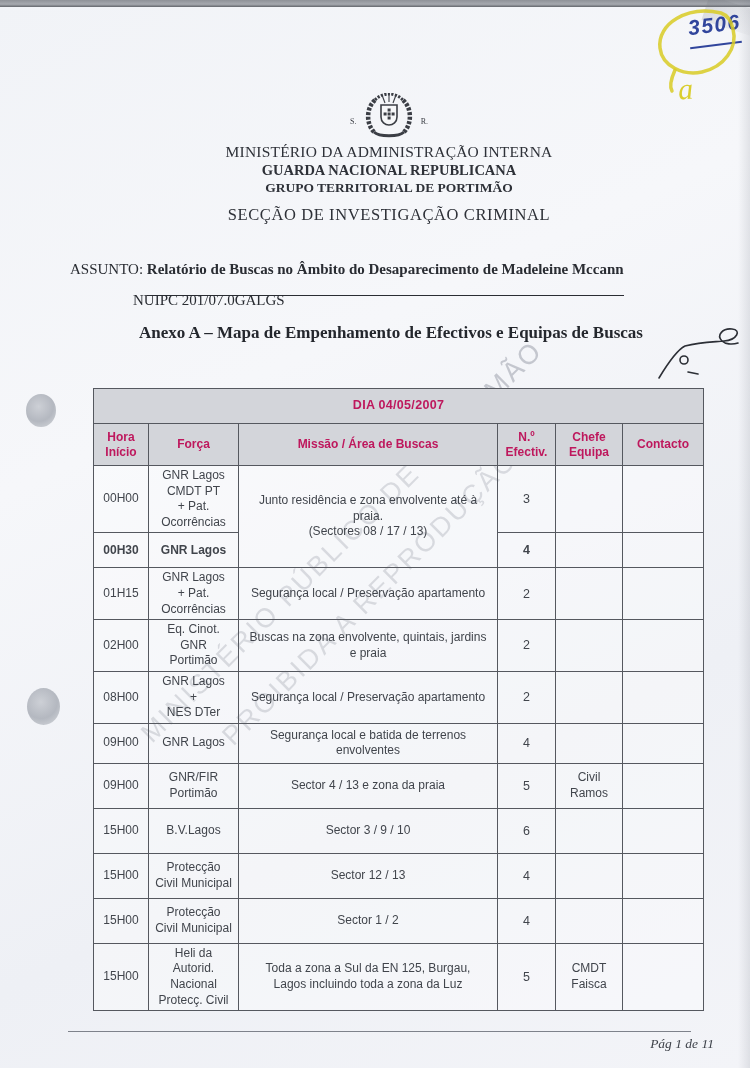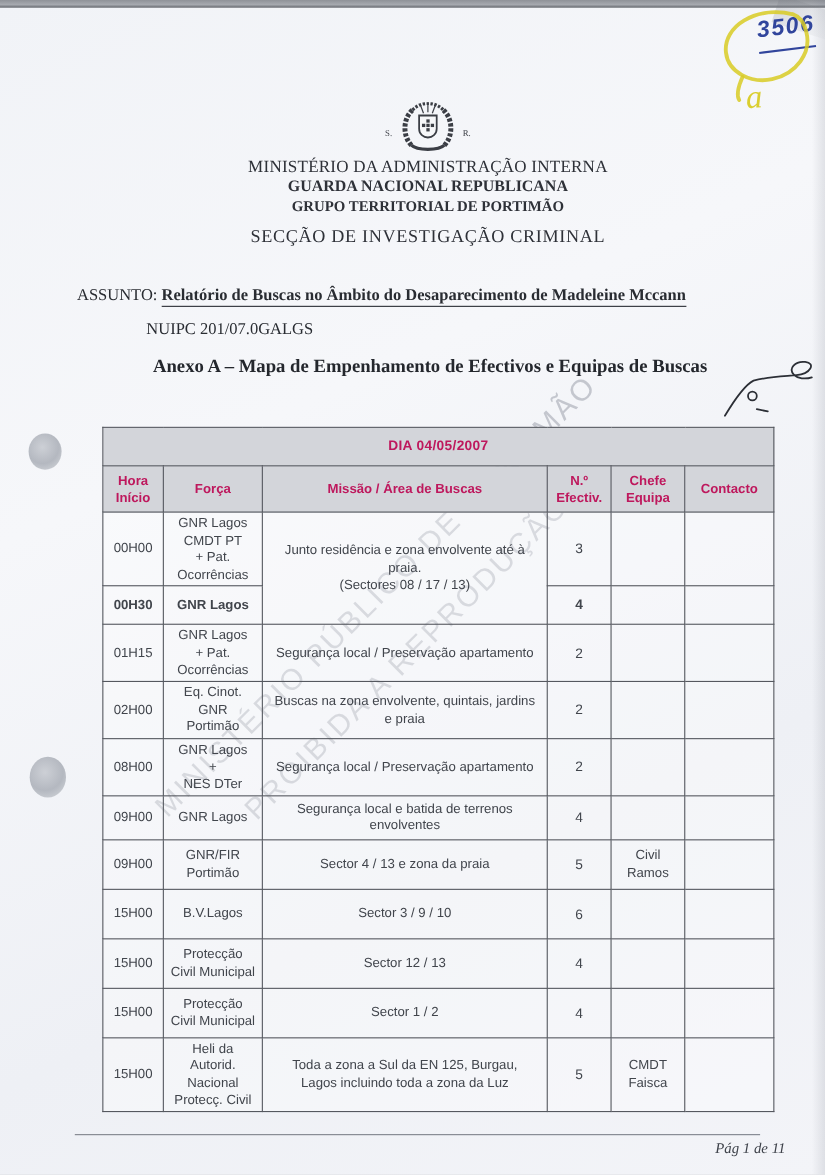--- a/index.html
+++ b/index.html
@@ -32,21 +32,21 @@
   .doc-header{position:absolute;top:143px;left:0;width:778px;text-align:center;
     font-family:"Liberation Serif",serif;color:#2e3138;}
   .h-ministry{font-size:15.5px;letter-spacing:0.2px;}
   .h-guard{font-size:14.5px;font-weight:bold;margin-top:1px;}
   .h-group{font-size:13.5px;font-weight:bold;margin-top:1px;}
   .h-section{font-size:16.5px;letter-spacing:0.6px;margin-top:9px;}
 
   
   .assunto{position:absolute;top:261px;left:70px;font-family:"Liberation Serif",serif;
     font-size:15px;color:#292c32;}
-  .assunto .u{font-weight:bold;border-bottom:1.5px solid #2a2d33;padding-bottom:1px;}
+  .assunto .u{font-weight:bold;border-bottom:1.5px solid #2a2d33;padding-bottom:18px;}
   .assunto-ref{position:absolute;top:292px;left:133px;font-family:"Liberation Serif",serif;
     font-size:15px;color:#292c32;}
   .anexo-title{position:absolute;top:323px;left:0;width:750px;text-align:center;
     font-family:"Liberation Serif",serif;font-weight:bold;font-size:17px;color:#24272d;margin-left:16px;}
 
   
   .hw-number{position:absolute;left:688px;top:13px;color:#31459c;font-style:italic;
     font-weight:bold;font-size:21px;letter-spacing:1.5px;transform:rotate(-7deg);}
   .hw-underline{position:absolute;left:690px;top:44px;width:52px;height:2px;
     background:#31459c;transform:rotate(-7deg);}

